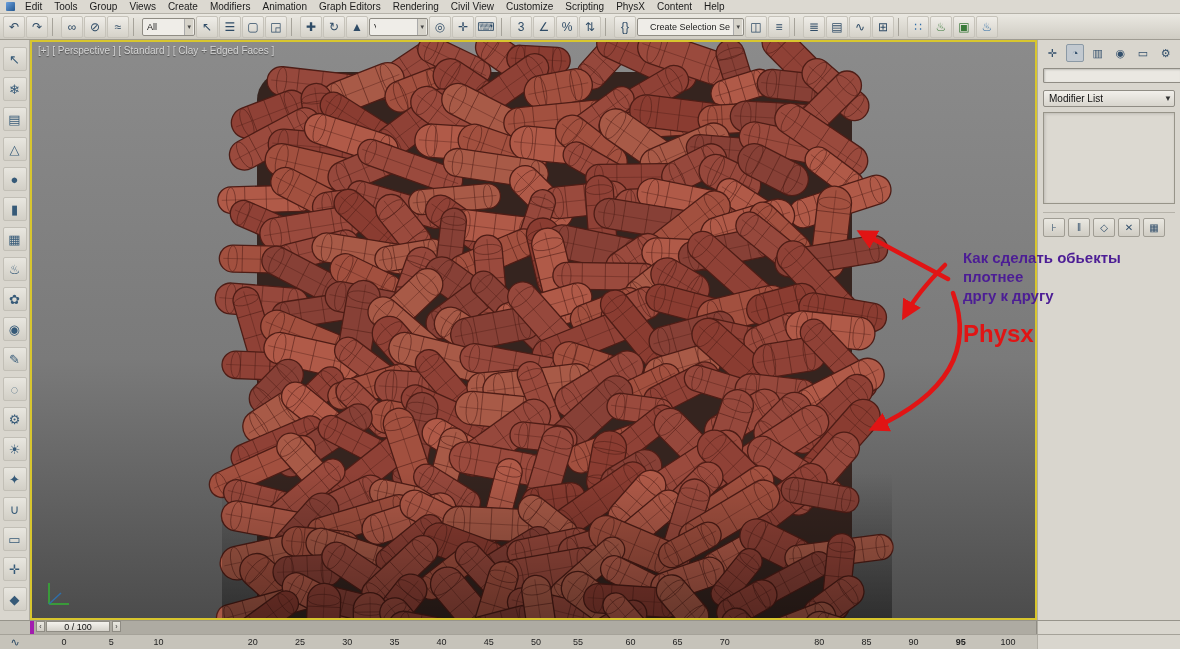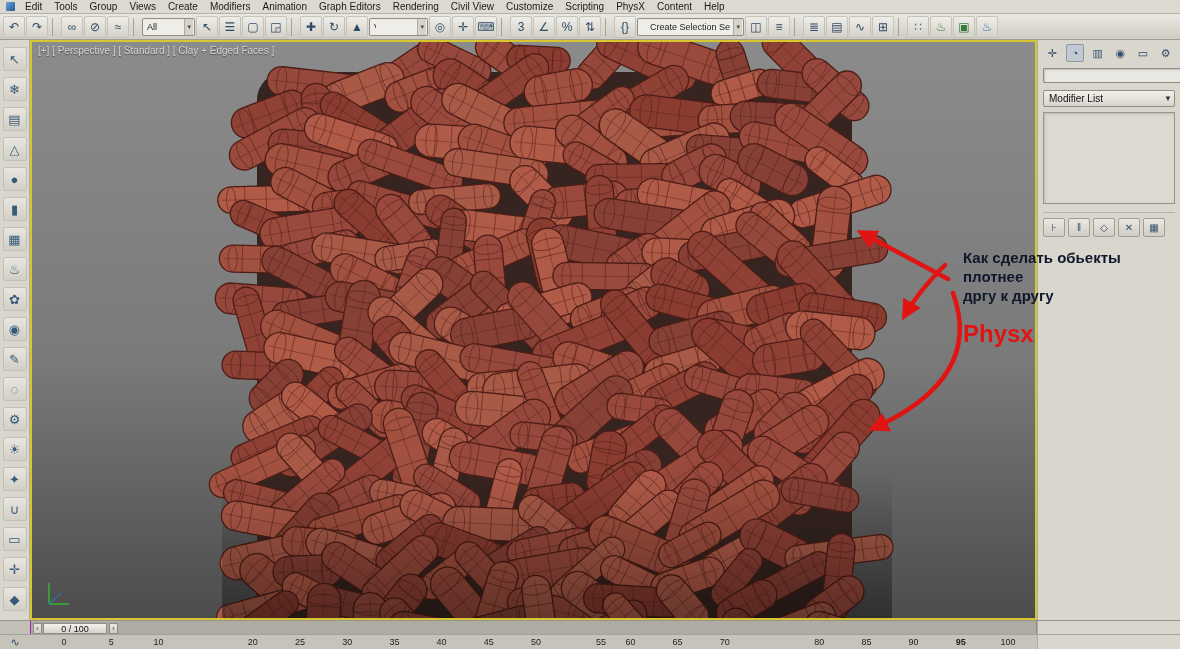--- a/index.html
+++ b/index.html
@@ -32,32 +32,32 @@
   .name-row{display:flex;gap:3px;align-items:center;margin:1px 0 7px;}
   .name-field{flex:1;height:13px;background:#eae8e2;border:1px solid #8f8c84;border-radius:1px;box-shadow:inset 1px 1px 2px rgba(0,0,0,.18);font-size:10px;padding:0 2px;box-sizing:content-box;color:#111;}
   .modlist{height:15px;background:linear-gradient(#f2f0eb,#d8d5cd);border:1px solid #8f8c84;display:flex;align-items:center;justify-content:space-between;font-size:10px;color:#111;padding:0 2px 0 5px;border-radius:2px;}
   .modlist-arrow{font-size:8px;color:#333;}
   .stack-box{height:90px;background:#dcd9d1;border:1px solid #979489;margin-top:5px;box-shadow:inset 1px 1px 3px rgba(0,0,0,.14);}
   .stack-btns{display:flex;gap:3px;margin-top:8px;border-top:1px solid #b5b2a9;padding-top:5px;}
   .sbtn{width:20px;height:17px;display:flex;align-items:center;justify-content:center;font-size:10px;color:#33506c;background:linear-gradient(#eae8e1,#d0cdc4);border:1px solid #a09d94;border-radius:2px;}
   
   .slider-row{height:14px;display:flex;align-items:stretch;background:#c2bfb6;border-top:1px solid #97948b;box-sizing:border-box;}
   .slider-left{width:30px;flex:0 0 auto;}
-  .slider-track{position:relative;width:1007px;flex:0 0 auto;background:#aeaba2;border-left:1px solid #a21caf;border-right:1px solid #8f8c84;box-sizing:border-box;display:flex;align-items:flex-end;}
+  .slider-track{position:relative;width:1007px;flex:0 0 auto;background:#aeaba2;border-left:4px solid #a21caf;border-right:1px solid #8f8c84;box-sizing:border-box;display:flex;align-items:flex-start;}
   .slider-arrow{width:9px;height:11px;font-size:7px;display:flex;align-items:center;justify-content:center;color:#333;background:linear-gradient(#eae8e1,#cfccc3);border:1px solid #8f8c84;margin-left:2px;box-sizing:border-box;}
   .time-box{margin-left:1px;height:11px;width:64px;background:linear-gradient(#f4f2ed,#d5d2ca);border:1px solid #8f8c84;font-size:9px;display:flex;align-items:center;justify-content:center;color:#111;box-sizing:border-box;}
   .slider-fill{flex:1;}
   .ruler-row{height:15px;display:flex;background:#c6c3ba;border-top:1px solid #a5a299;box-sizing:border-box;}
   .mini-curve{width:30px;flex:0 0 auto;display:flex;align-items:center;justify-content:center;font-size:11px;color:#2e4b66;}
   .ruler{position:relative;width:1007px;flex:0 0 auto;}
   .tick{position:absolute;top:2px;font-size:9px;color:#222;transform:translateX(-50%);}
   .bottom-fill{flex:1;background:#d9d6ce;border-left:1px solid #b0ada4;}
   
   .overlay{position:absolute;inset:0;pointer-events:none;z-index:40;}
-  .ann-text{position:absolute;left:963px;top:248px;color:#0f172a;font-weight:bold;font-size:15px;line-height:19px;white-space:nowrap;}
+  .ann-text{position:absolute;left:963px;top:248px;color:#4c1d95;font-weight:bold;font-size:15px;line-height:19px;white-space:nowrap;}
   .physx{position:absolute;left:963px;top:320px;color:#e11414;font-weight:bold;font-size:24px;}
 </style>
 </head>
 <body>
 
 <div class="app">
 
   <div class="menubar">
     <div class="app-icon"></div>
     <div style="display:flex;height:100%;">
@@ -2600,21 +2600,21 @@
         <div class="tick" style="left: 81.2px;">5</div>
         <div class="tick" style="left: 128.4px;">10</div>
         <div class="tick" style="left: 175.6px; margin-top: 24px;">15</div>
         <div class="tick" style="left: 222.8px;">20</div>
         <div class="tick" style="left: 270px;">25</div>
         <div class="tick" style="left: 317.2px;">30</div>
         <div class="tick" style="left: 364.4px;">35</div>
         <div class="tick" style="left: 411.6px;">40</div>
         <div class="tick" style="left: 458.8px;">45</div>
         <div class="tick" style="left: 506px;">50</div>
-        <div class="tick" style="left: 571px;">55</div>
+        <div class="tick" style="left: 548px;">55</div>
         <div class="tick" style="left: 600.4px;">60</div>
         <div class="tick" style="left: 647.6px;">65</div>
         <div class="tick" style="left: 694.8px;">70</div>
         <div class="tick" style="left: 742px; margin-top: 46px;">75</div>
         <div class="tick" style="left: 789.2px;">80</div>
         <div class="tick" style="left: 836.4px;">85</div>
         <div class="tick" style="left: 883.6px;">90</div>
         <div class="tick" style="left: 930.8px; font-weight: bold;">95</div>
         <div class="tick" style="left: 978px;">100</div>
       </div>

